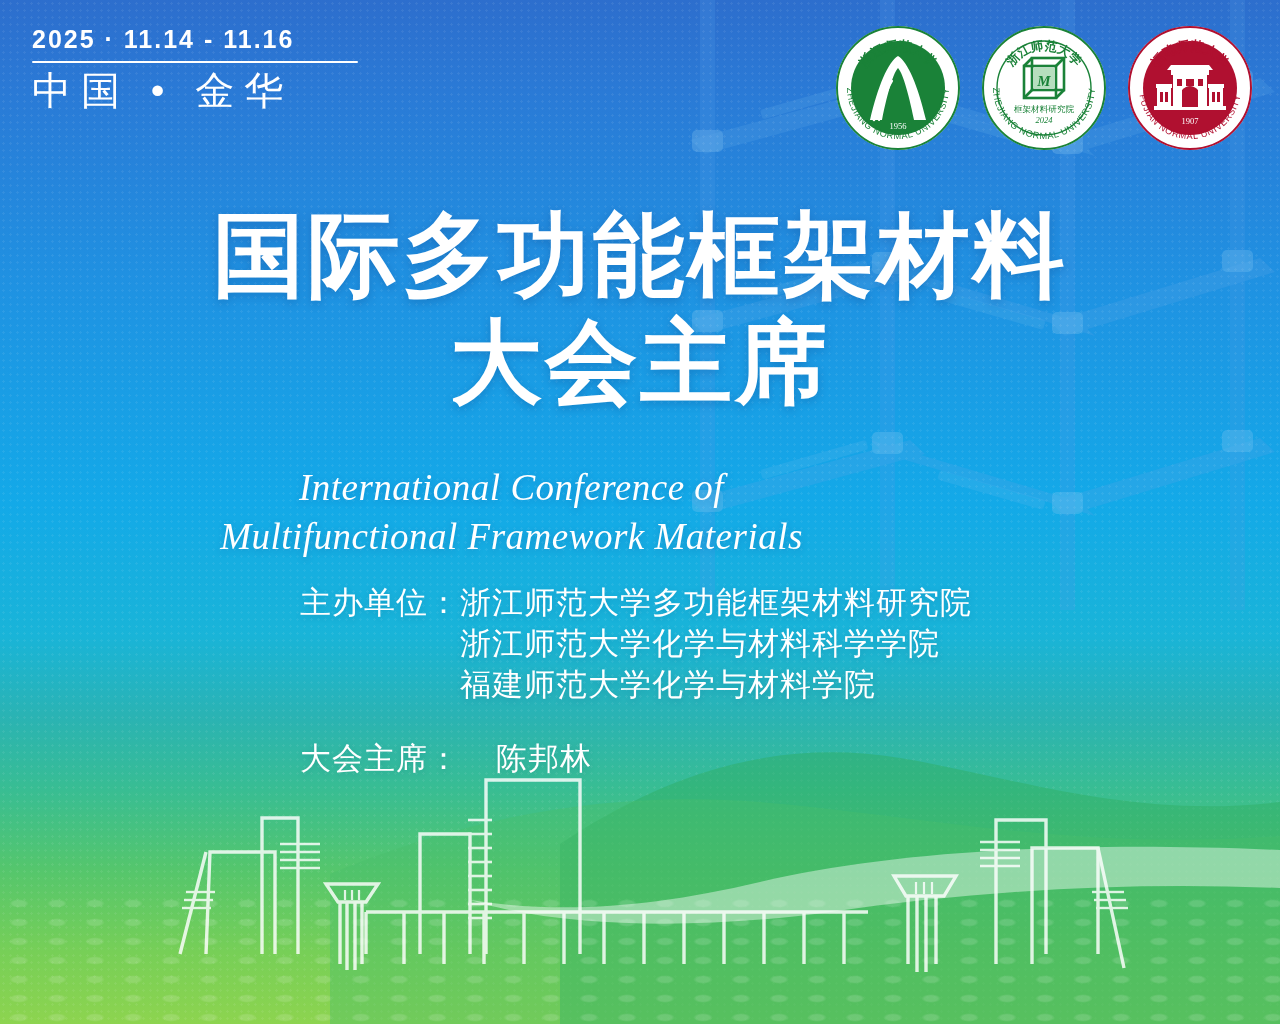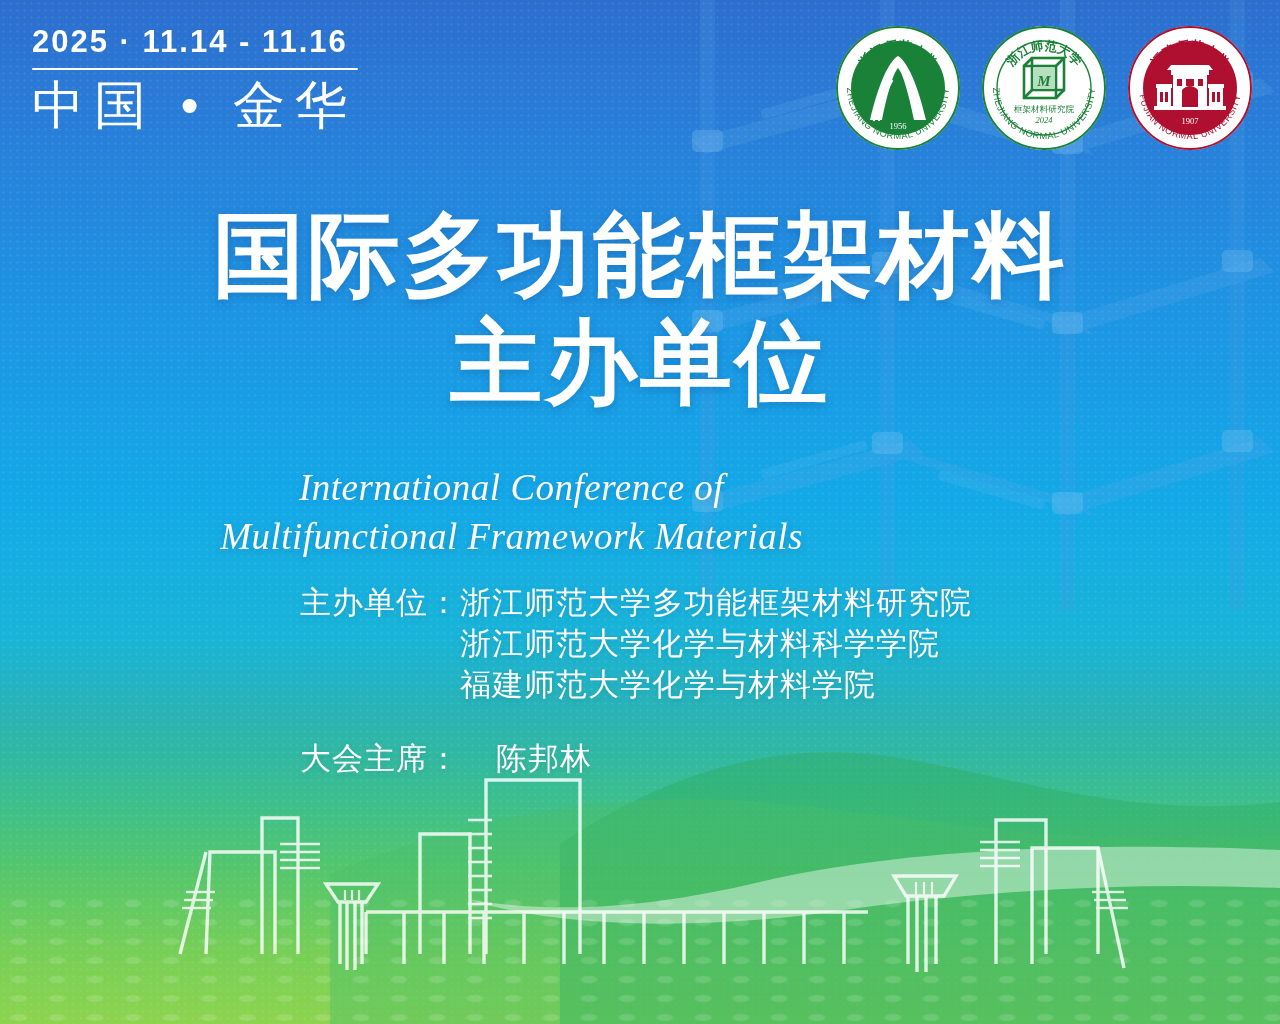--- a/index.html
+++ b/index.html
@@ -50,37 +50,37 @@
   }
 
   
   .header {
     position: absolute;
     top: 26px;
     left: 32px;
     z-index: 6;
   }
   .hdr-date {
-    font-size: 31px;
+    font-size: 25px;
     font-weight: bold;
     color: #ffffff;
     letter-spacing: 2px;
     font-family: "Liberation Sans", "DejaVu Sans", sans-serif;
     white-space: nowrap;
     line-height: 1.05;
   }
   .hdr-rule {
     width: 326px;
     height: 2px;
     background: #ffffff;
     margin: 9px 0 7px 0;
     border-radius: 1px;
   }
   .hdr-city {
-    font-size: 52px;
+    font-size: 39px;
     font-weight: normal;
     color: #ffffff;
     letter-spacing: 10px;
     line-height: 1.1;
     white-space: nowrap;
   }
 
   
   .logos {
     position: absolute;
@@ -345,21 +345,21 @@
         <path id="fj-bot" d="M 13 64 A 51 51 0 0 0 115 64" fill="none"></path>
         <text font-size="9.2" fill="#b01030" font-family="'Liberation Sans',sans-serif" letter-spacing="0.6">
           <textPath href="#fj-bot" startOffset="50%" text-anchor="middle">FUJIAN NORMAL UNIVERSITY</textPath>
         </text>
       </svg>
     </div>
   </div>
 
   <div class="title-block">
     <div class="title-cn1">国际多功能框架材料</div>
-    <div class="title-cn2">主办单位</div>
+    <div class="title-cn2">大会主席</div>
   </div>
 
   <div class="subtitle">
     <div>International Conference of</div>
     <div>Multifunctional Framework Materials</div>
   </div>
 
   <div class="info">
     <div class="info-row">
       <div class="info-label">主办单位：</div>

